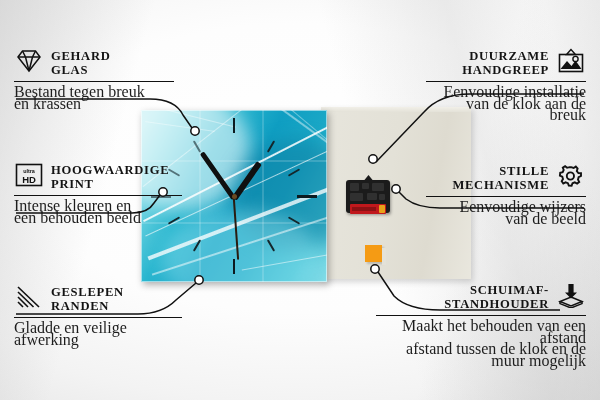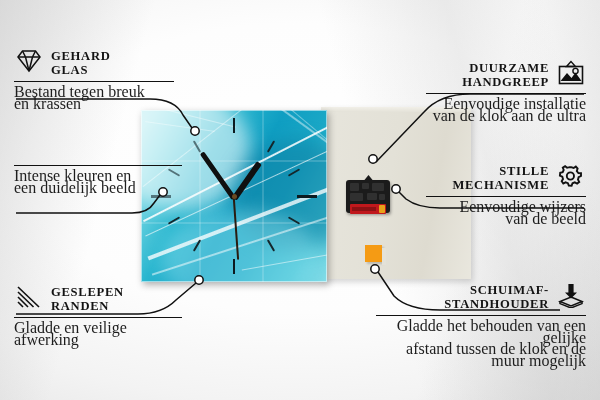--- a/index.html
+++ b/index.html
@@ -200,23 +200,35 @@
         <span>GEHARD</span><br><span>GLAS</span>
       </span>
     </div>
     <div class="rule"></div>
     <div class="feat-desc">
       <span>Bestand tegen breuk</span><br><span>en krassen</span>
     </div>
   </div>
 
   <div class="feature left" style="left:14px;top:162px;width:168px;">
-    <div class="rule"></div>
-    <div class="feat-desc">
-      <span>Intense kleuren en</span><br><span>een duidelijk beeld</span>
+    <div class="feat-head">
+      <span class="ico">
+        <svg width="30" height="26" viewBox="0 0 30 26">
+          <rect x="2.5" y="2.5" width="25" height="21" fill="none" stroke="#111" stroke-width="1.6"></rect>
+          <text x="15" y="11" font-family="Liberation Sans, sans-serif" font-size="5.4" font-weight="bold" fill="#111" text-anchor="middle">ultra</text>
+          <text x="15" y="20.5" font-family="Liberation Sans, sans-serif" font-size="9.5" font-weight="bold" fill="#111" text-anchor="middle">HD</text>
+        </svg>
+      </span>
+      <span class="feat-title">
+        <span>HOOGWAARDIGE</span><br><span>PRINT</span>
+      </span>
+    </div>
+    <div class="rule"></div>
+    <div class="feat-desc">
+      <span>Intense kleuren en</span><br><span>een behouden beeld</span>
     </div>
   </div>
 
   <div class="feature left" style="left:14px;top:284px;width:168px;">
     <div class="feat-head">
       <span class="ico">
         <svg width="30" height="26" viewBox="0 0 30 26">
           <g stroke="#111" stroke-width="1.6">
             <path d="M4 3 L25 23"></path>
               <path d="M4 8 L19.5 23"></path>
@@ -228,37 +240,37 @@
       <span class="feat-title">
         <span>GESLEPEN</span><br><span>RANDEN</span>
       </span>
     </div>
     <div class="rule"></div>
     <div class="feat-desc">
       <span>Gladde en veilige afwerking</span>
     </div>
   </div>
 
-  <div class="feature right" style="left:426px;top:60px;width:160px;">
+  <div class="feature right" style="left:426px;top:48px;width:160px;">
     <div class="feat-head right">
       <span class="feat-title">
         <span>DUURZAME</span><br><span>HANDGREEP</span>
       </span>
       <span class="ico">
         <svg width="30" height="26" viewBox="0 0 30 26">
           <path d="M15 1.5 L10.5 6.5 L19.5 6.5 Z" fill="none" stroke="#111" stroke-width="1.4"></path>
           <rect x="3.5" y="6.5" width="23" height="17" fill="none" stroke="#111" stroke-width="1.6"></rect>
           <path d="M4.5 21 L11 13 L15.5 18 L19.5 12.5 L25.5 21 Z" fill="#111"></path>
           <circle cx="19.5" cy="11" r="2.6" fill="none" stroke="#111" stroke-width="1.4"></circle>
         </svg>
       </span>
     </div>
     <div class="rule"></div>
     <div class="feat-desc">
-      <span>Eenvoudige installatie</span><br><span>van de klok aan de ultra</span>
+      <span>Eenvoudige installatie</span><br><span>van de klok aan de breuk</span>
     </div>
   </div>
 
   <div class="feature right" style="left:426px;top:163px;width:160px;">
     <div class="feat-head right">
       <span class="feat-title">
         <span>STILLE</span><br><span>MECHANISME</span>
       </span>
       <span class="ico">
         <svg width="30" height="26" viewBox="0 0 30 26">
@@ -286,17 +298,17 @@
       <span class="ico">
         <svg width="30" height="26" viewBox="0 0 30 26">
           <path d="M12.4 2 L17.6 2 L17.6 10.5 L21 10.5 L15 16.5 L9 10.5 L12.4 10.5 Z" fill="#111"></path>
           <path d="M15 15 L26 19.5 L15 24 L4 19.5 Z" fill="none" stroke="#111" stroke-width="1.5"></path>
           <path d="M4 19.5 L4 21.6 L15 26 L26 21.6 L26 19.5" fill="none" stroke="#111" stroke-width="1.5"></path>
         </svg>
       </span>
     </div>
     <div class="rule"></div>
     <div class="feat-desc">
-      <span>Gladde het behouden van een gelijke</span><br><span>afstand tussen de klok en de muur mogelijk</span>
+      <span>Maakt het behouden van een afstand</span><br><span>afstand tussen de klok en de muur mogelijk</span>
     </div>
   </div>
 
 </div>
 
 </body></html>

